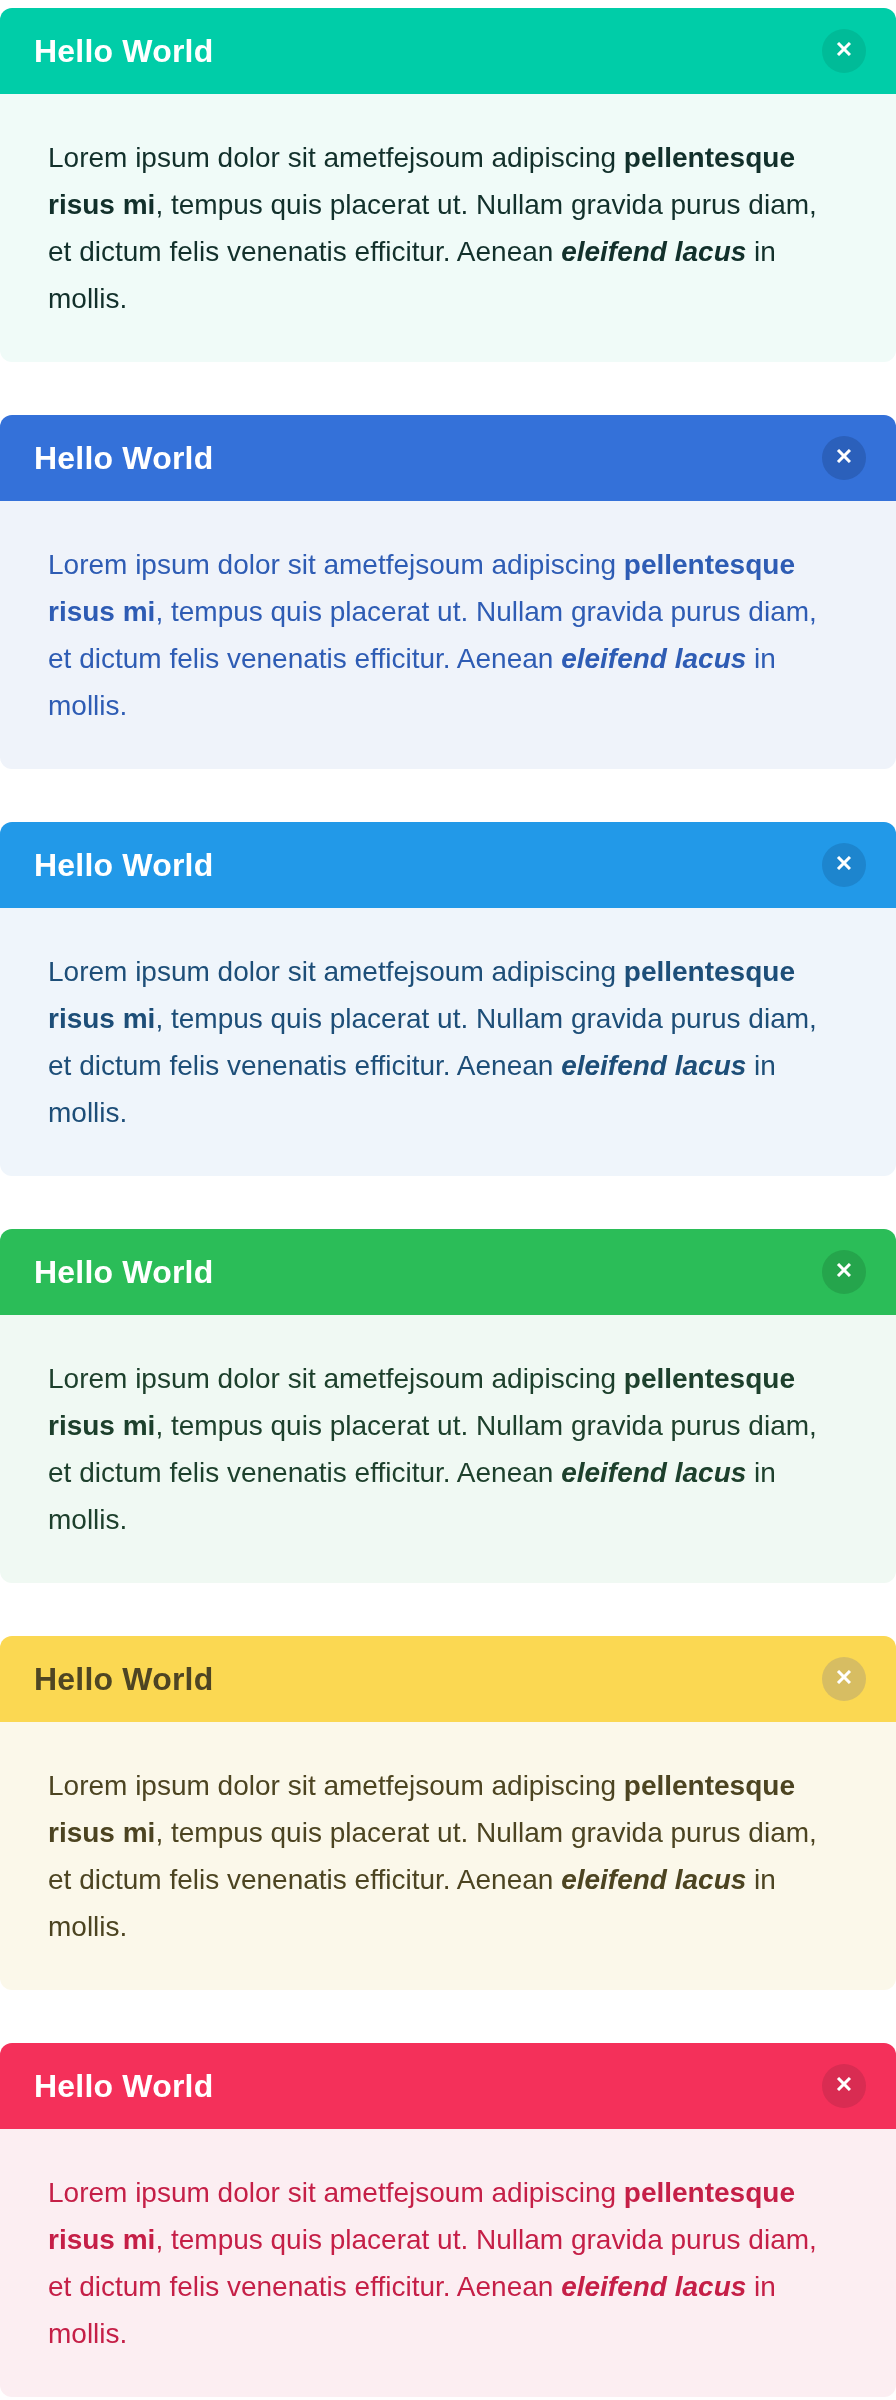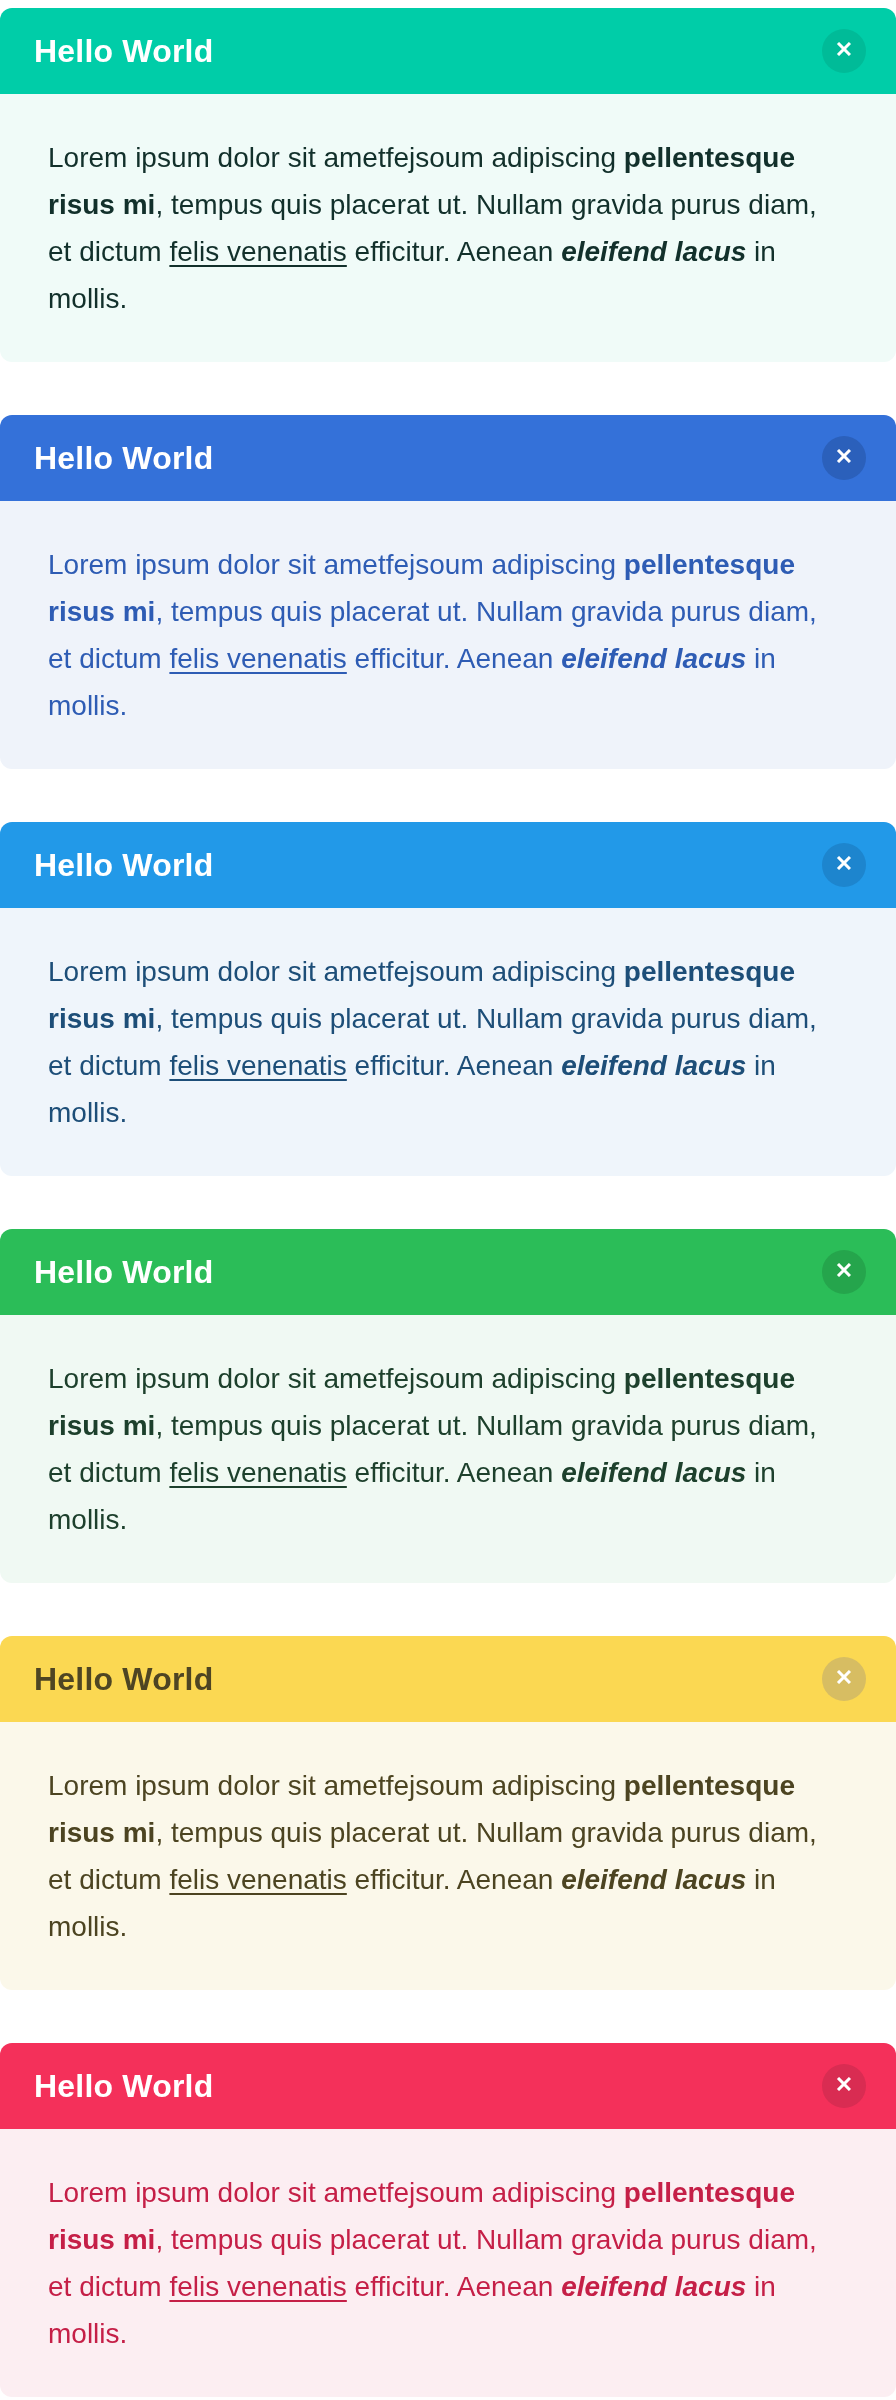--- a/index.html
+++ b/index.html
@@ -56,21 +56,21 @@
     transform: translateY(-1px);
   }
   .card-body {
     height: 268px;
     padding: 40px 56px 0 48px;
     color: var(--text-color);
     font-size: 28px;
     line-height: 47px;
   }
   .seg-bold { font-weight: 700; }
-  .seg-underline { text-decoration: underline; text-decoration-thickness: 2px; text-underline-offset: 4px; }
+  .seg-underline { text-decoration-thickness: 2px; text-underline-offset: 4px; }
   .seg-italic { font-style: italic; font-weight: bold; }
 </style>
 </head>
 <body>
 
 <main class="stack">
 
   <section class="card" style="--header-bg: #00CDA8; --title-color: #FFFFFF; --close-bg: #00BB98; --close-color: #FFFFFF; --body-bg: #F0FBF8; --text-color: #12302B;">
     <header class="card-header">
       <h2 class="card-title">Hello World</h2>

